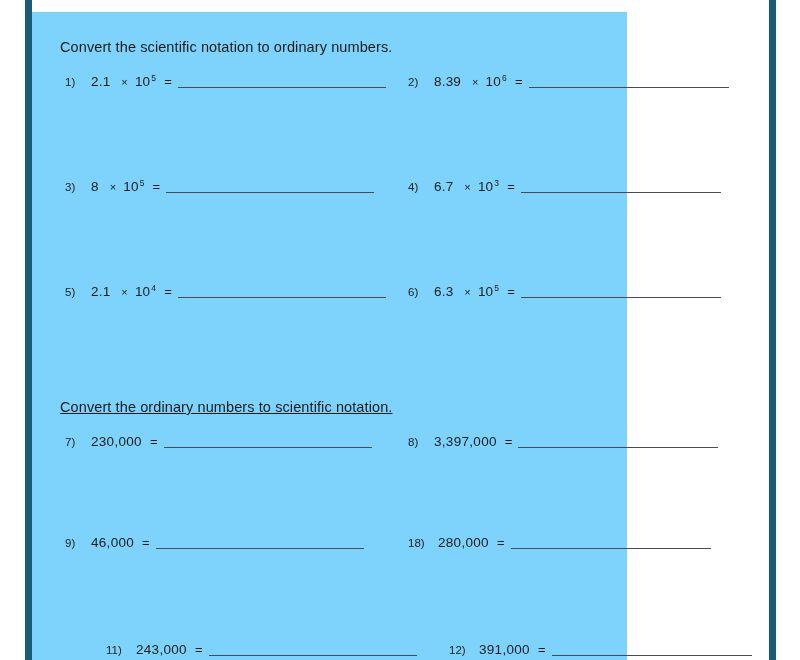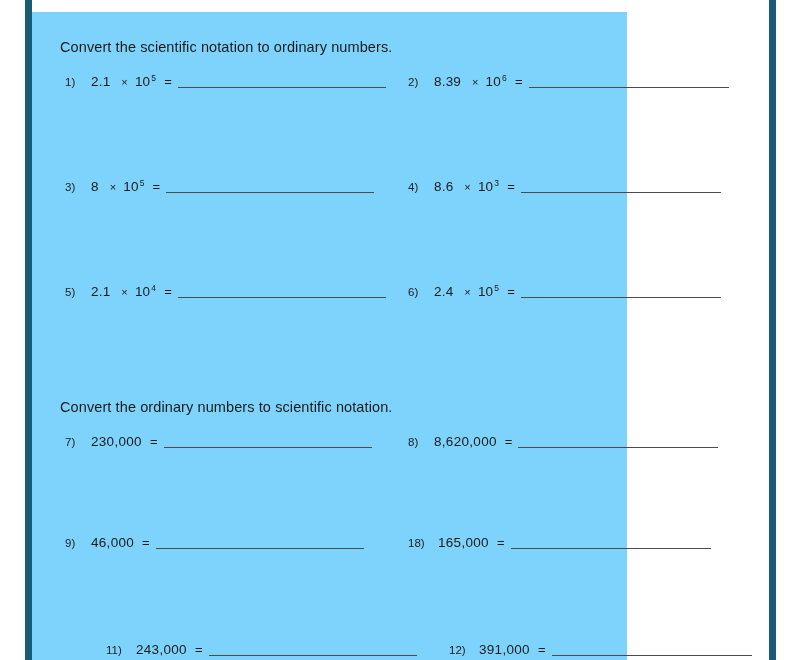--- a/index.html
+++ b/index.html
@@ -49,21 +49,21 @@
     width: 690px;
   }
 
   .instruction {
     font-size: 14.5px;
     color: #1b1b1b;
     letter-spacing: 0.1px;
     white-space: nowrap;
   }
   .instruction.first  { position: absolute; left: 0px; top: 27px; }
-  .instruction.second { position: absolute; left: 0px; top: 387px; }
+  .instruction.second { position: absolute; left: 0px; top: 387px; text-decoration: underline; }
 
   
   .row {
     position: absolute;
     left: 0;
     width: 690px;
     height: 30px;
   }
   .row.r1 { top: 60px;  }
   .row.r2 { top: 165px; }
@@ -171,21 +171,21 @@
             <span class="coef">8</span>
             <span class="times">×</span>
             <span class="base">10</span><sup class="exp">5</sup>
           </span>
           <span class="equals">=</span>
           <span class="answer-line w-left"></span>
         </div>
         <div class="problem col-right">
           <span class="num">4)</span>
           <span class="expr">
-            <span class="coef">8.6</span>
+            <span class="coef">6.7</span>
             <span class="times">×</span>
             <span class="base">10</span><sup class="exp">3</sup>
           </span>
           <span class="equals">=</span>
           <span class="answer-line w-right"></span>
         </div>
       </div>
 
       <div class="row r3">
         <div class="problem col-left">
@@ -194,56 +194,56 @@
             <span class="coef">2.1</span>
             <span class="times">×</span>
             <span class="base">10</span><sup class="exp">4</sup>
           </span>
           <span class="equals">=</span>
           <span class="answer-line w-left"></span>
         </div>
         <div class="problem col-right">
           <span class="num">6)</span>
           <span class="expr">
-            <span class="coef">2.4</span>
+            <span class="coef">6.3</span>
             <span class="times">×</span>
             <span class="base">10</span><sup class="exp">5</sup>
           </span>
           <span class="equals">=</span>
           <span class="answer-line w-right"></span>
         </div>
       </div>
 
       <div class="instruction second">Convert the ordinary numbers to scientific notation.</div>
 
       <div class="row r4">
         <div class="problem col-left">
           <span class="num">7)</span>
           <span class="expr ordinary">230,000</span>
           <span class="equals">=</span>
           <span class="answer-line w-left"></span>
         </div>
         <div class="problem col-right">
           <span class="num">8)</span>
-          <span class="expr ordinary">8,620,000</span>
+          <span class="expr ordinary">3,397,000</span>
           <span class="equals">=</span>
           <span class="answer-line w-right"></span>
         </div>
       </div>
 
       <div class="row r5">
         <div class="problem col-left">
           <span class="num">9)</span>
           <span class="expr ordinary">46,000</span>
           <span class="equals">=</span>
           <span class="answer-line w-left"></span>
         </div>
         <div class="problem col-right">
           <span class="num wide">18)</span>
-          <span class="expr ordinary">165,000</span>
+          <span class="expr ordinary">280,000</span>
           <span class="equals">=</span>
           <span class="answer-line w-right"></span>
         </div>
       </div>
 
       <div class="row r6">
         <div class="problem col-left">
           <span class="num wide">11)</span>
           <span class="expr ordinary">243,000</span>
           <span class="equals">=</span>

